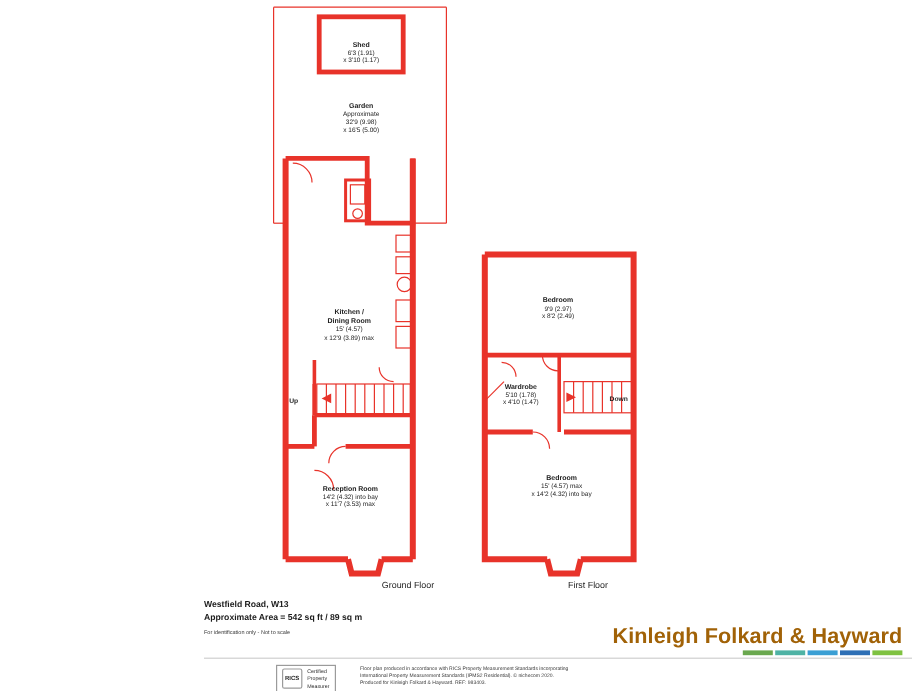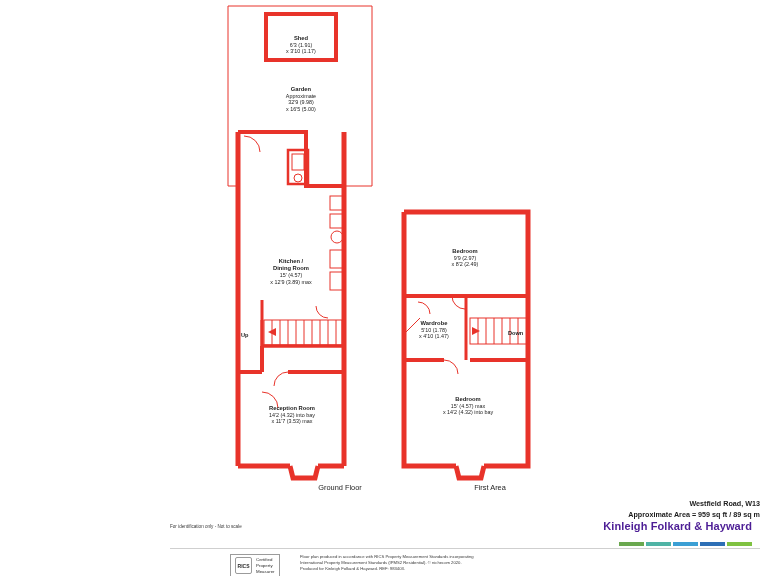--- a/index.html
+++ b/index.html
@@ -23,26 +23,26 @@
   .floor-lbl{
     position:absolute;text-align:center;font-size:7.4px;color:#1c1c1c;
   }
   .updown{
     position:absolute;font-size:5.6px;color:#1c1c1c;font-weight:bold;
   }
 
   
   .footer{position:absolute;left:170px;top:498px;width:590px;}
   .addr{font-size:7.2px;font-weight:bold;color:#1c1c1c;line-height:1.55;}
-  .addr .line{display:block;text-align:right;}
+  .addr .line{display:block;}
   .note{font-size:4.6px;color:#3a3a3a;margin-top:4px;}
 
   .brand{
     position:absolute;right:8px;top:22px;
-    font-size:11px;font-weight:bold;color:#4c1d95;letter-spacing:.1px;
+    font-size:18px;font-weight:bold;color:#a16207;letter-spacing:.1px;
   }
   .bars{position:absolute;right:8px;top:44px;display:flex;gap:2px;}
   .bars i{display:block;width:25px;height:4px;}
 
   .rics{
     position:absolute;left:60px;top:56px;display:flex;align-items:center;gap:4px;
     border:.6px solid #9b9b9b;padding:2px 4px;
   }
   .rics .mark{
     width:15px;height:15px;border:.6px solid #9b9b9b;border-radius:2px;
@@ -183,26 +183,26 @@
 </div>
 
 <div class="lbl" style="left:420px;top:389px;width:96px;">
   <b>Bedroom</b><span class="sub">15' (4.57) max</span><span class="sub">x 14'2 (4.32) into bay</span>
 </div>
 
 <div class="updown" style="left:241px;top:332px;">Up</div>
 <div class="updown" style="left:508px;top:330px;">Down</div>
 
 <div class="floor-lbl" style="left:280px;top:483px;width:120px;">Ground Floor</div>
-<div class="floor-lbl" style="left:430px;top:483px;width:120px;">First Area</div>
+<div class="floor-lbl" style="left:430px;top:483px;width:120px;">First Floor</div>
 
 <div class="footer">
   <div class="addr">
     <span class="line">Westfield Road, W13</span>
-    <span class="line">Approximate Area = 959 sq ft / 89 sq m</span>
+    <span class="line">Approximate Area = 542 sq ft / 89 sq m</span>
   </div>
   <div class="note">For identification only - Not to scale</div>
 
   <div class="brand">Kinleigh Folkard &amp; Hayward</div>
   <div class="bars">
     <i style="background:#6aa84f"></i>
     <i style="background:#4fb3a5"></i>
     <i style="background:#3b9fd4"></i>
     <i style="background:#2d6fb5"></i>
     <i style="background:#7fc241"></i>

